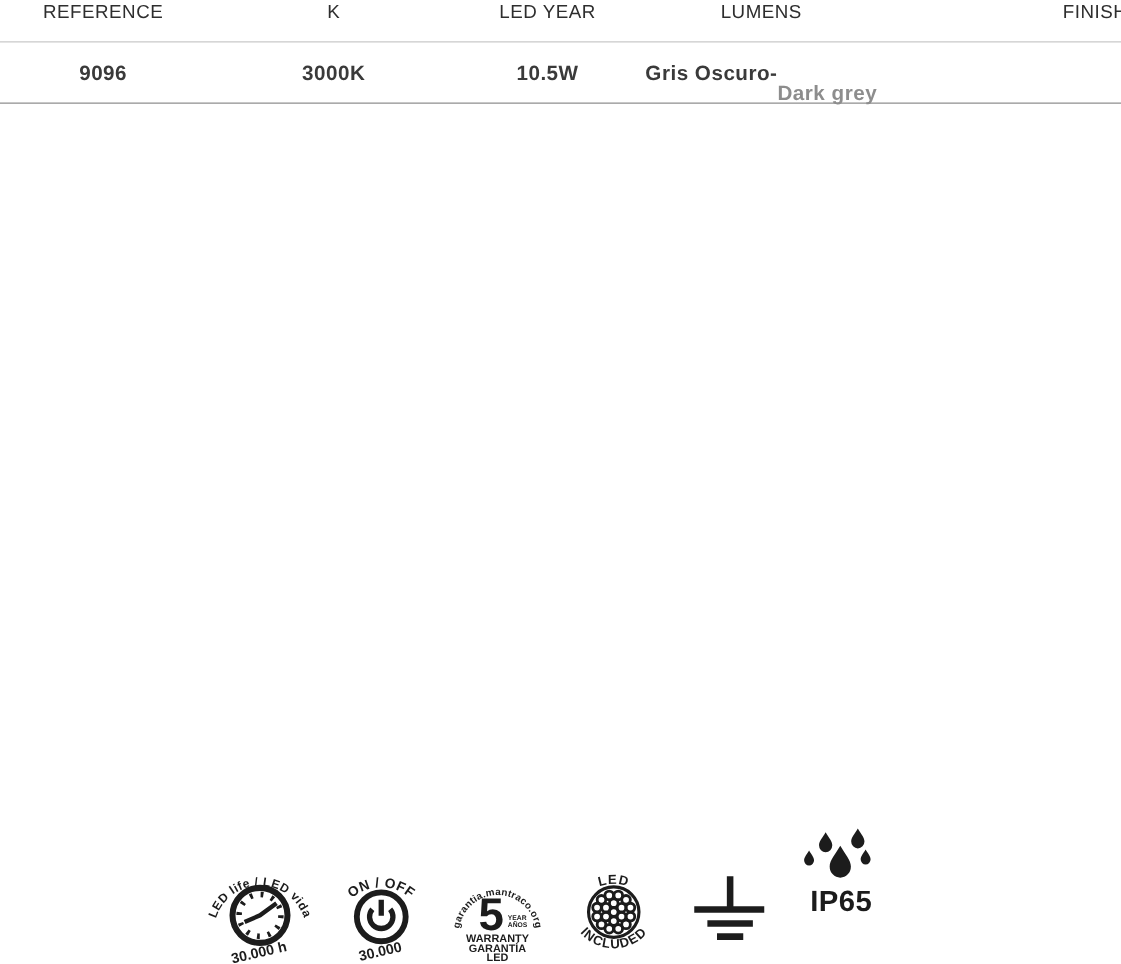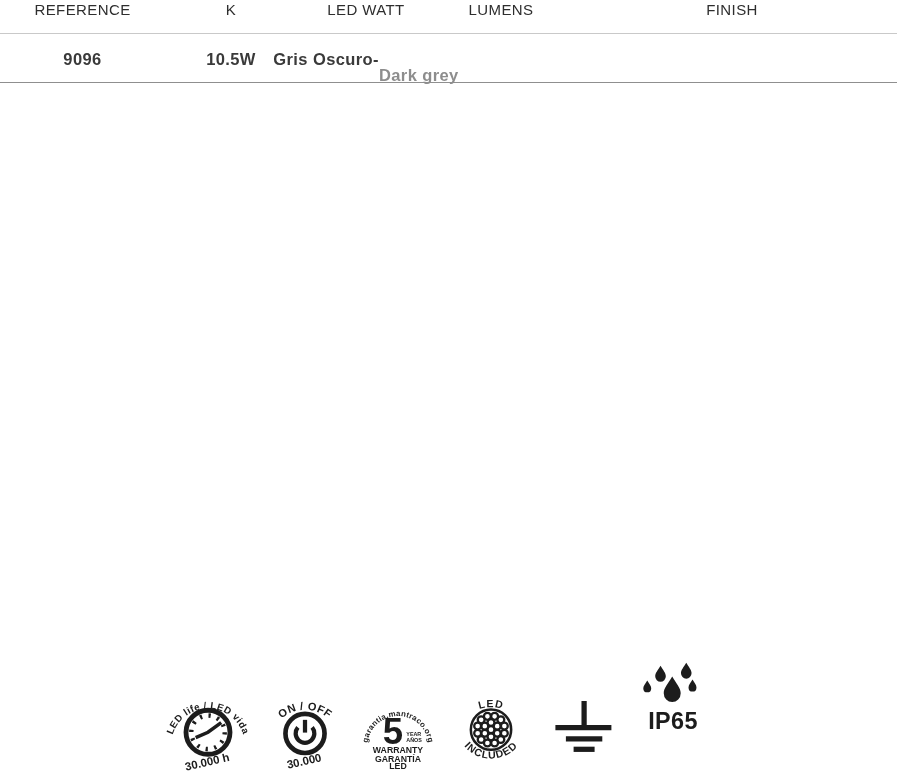--- a/index.html
+++ b/index.html
@@ -2,21 +2,21 @@
 <html><head>
 <meta charset="utf-8">
 <style>
   html,body{margin:0;padding:0;background:#ffffff;}
   .page{position:relative;width:897px;height:771px;background:#ffffff;overflow:hidden;
         font-family:"Liberation Sans",sans-serif;}
 
   
   .spec-table{position:absolute;top:0;left:0;width:897px;}
   .spec-row{display:grid;}
-  .cols5{grid-template-columns:165px 132px 138px 132px 330px;}
+  .cols5{grid-template-columns:165px 132px 138px 132px 330px;gap:36px;}
   .cols4{grid-template-columns:165px 132px 270px 330px;}
   .spec-row>div{display:flex;align-items:center;justify-content:center;}
   .row-header{height:33px;border-bottom:1px solid #c9c9c9;}
   .row-header>div{align-items:flex-start;padding-top:1px;}
   .row-product{height:48px;border-bottom:1px solid #8f8f8f;font-weight:bold;}
   .row-specs{height:48px;border-bottom:1px solid #c9c9c9;}
   .hdr{font-size:15px;color:#2e2e2e;letter-spacing:0.4px;}
   .val{font-size:16.5px;color:#3a3a3a;letter-spacing:0.4px;white-space:pre;}
   .val-grey{color:#8d8d8d;margin-top:32px;}
 
@@ -37,27 +37,28 @@
 </head>
 <body>
 
 <div class="page">
 
   <div class="spec-table">
 
     <div class="spec-row cols5 row-header">
       <div class="hdr">REFERENCE</div>
       <div class="hdr">K</div>
-      <div class="hdr">LED WATT</div>
+      <div class="hdr">LED YEAR</div>
       <div class="hdr">LUMENS</div>
       <div class="hdr">FINISH</div>
     </div>
 
     <div class="spec-row cols5 row-product">
       <div class="val">9096</div>
+      <div class="val">3000K</div>
       <div class="val">10.5W</div>
       <div class="val"><span>Gris Oscuro-</span><span class="val-grey">Dark grey</span></div>
     </div>
 
 
   </div>
 
   <div class="icon" id="icon-led-life">
     <svg viewBox="0 0 100 100">
       <defs>

